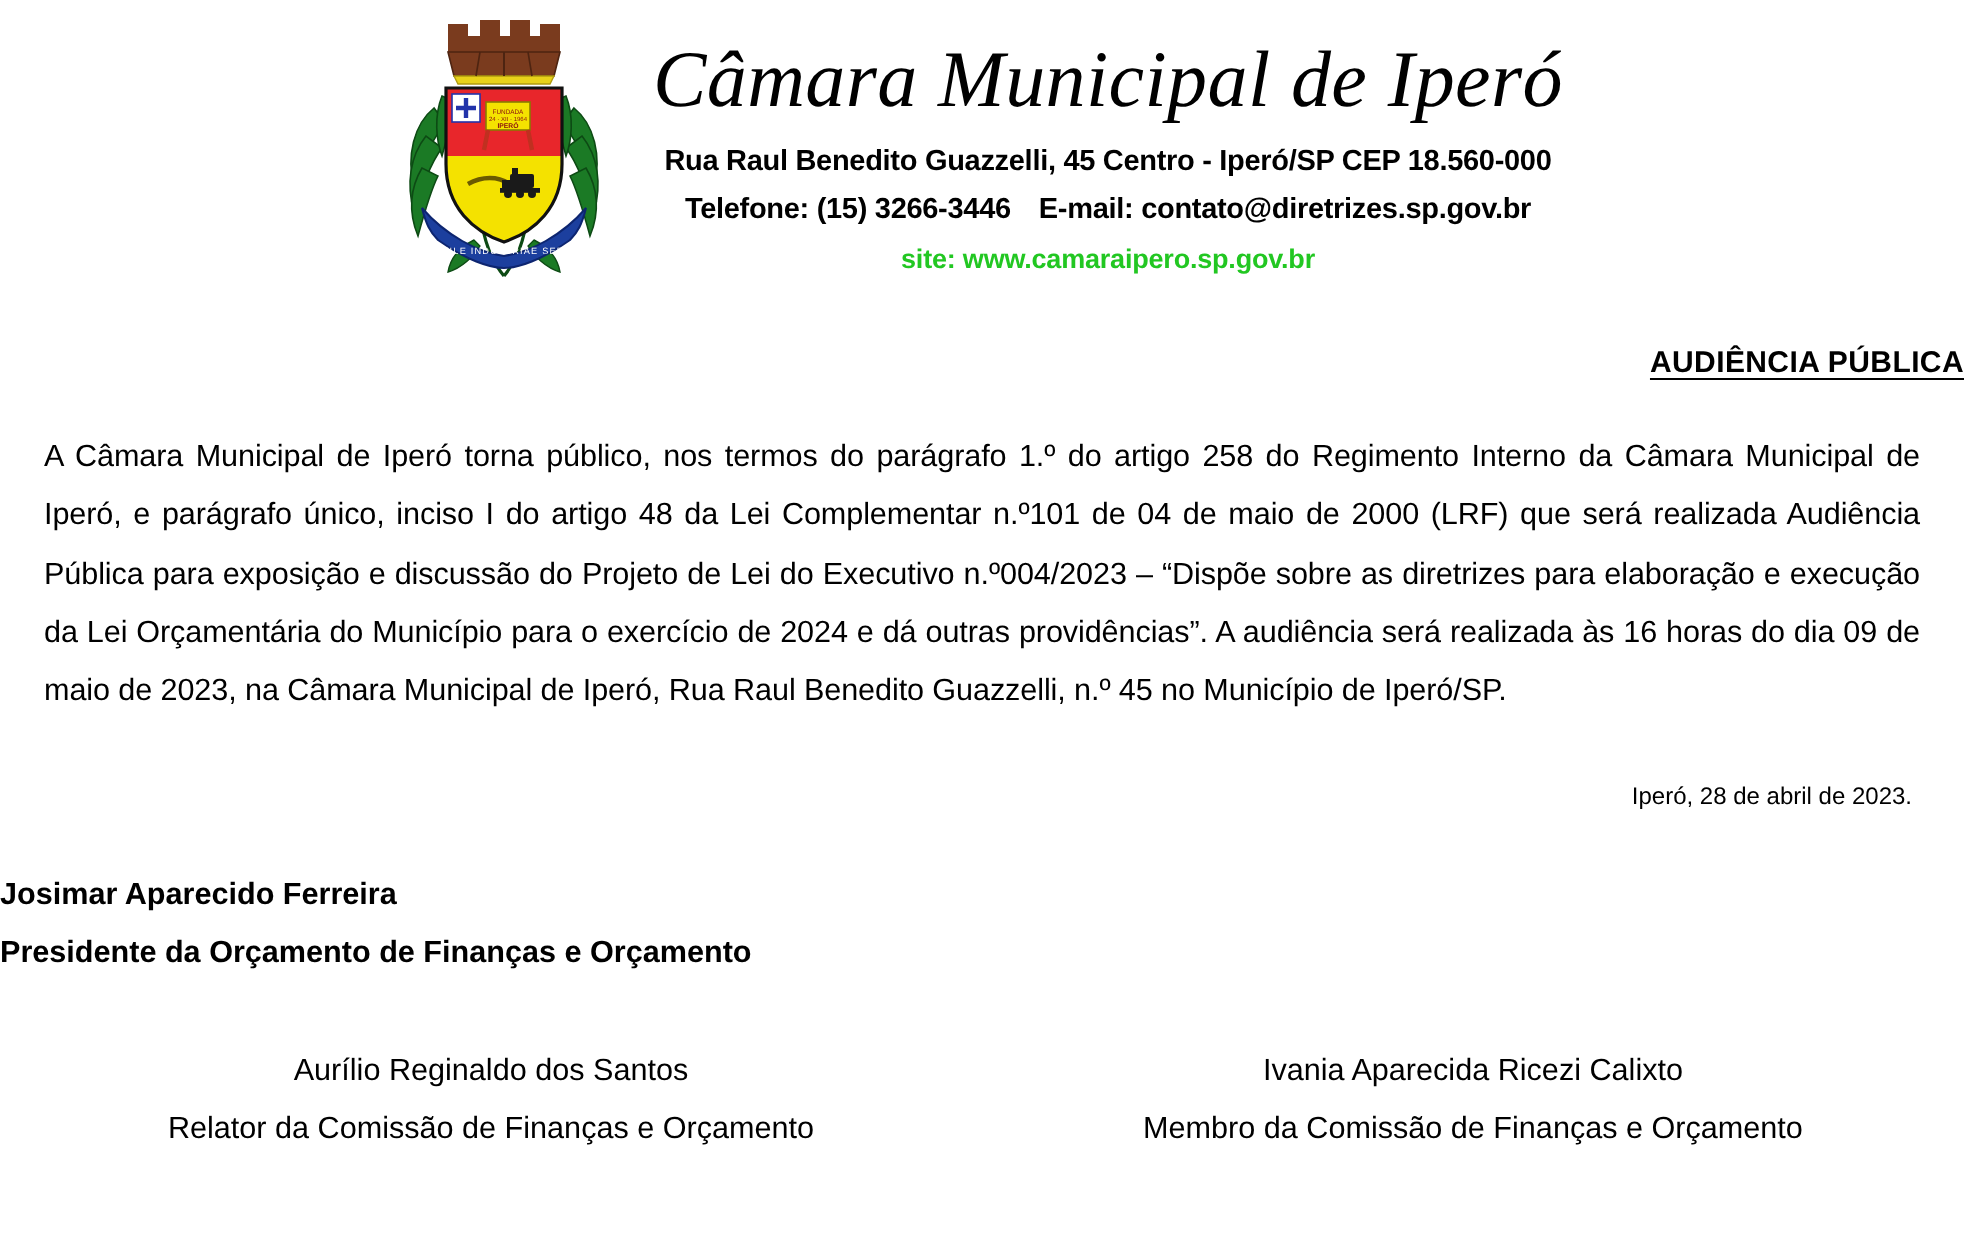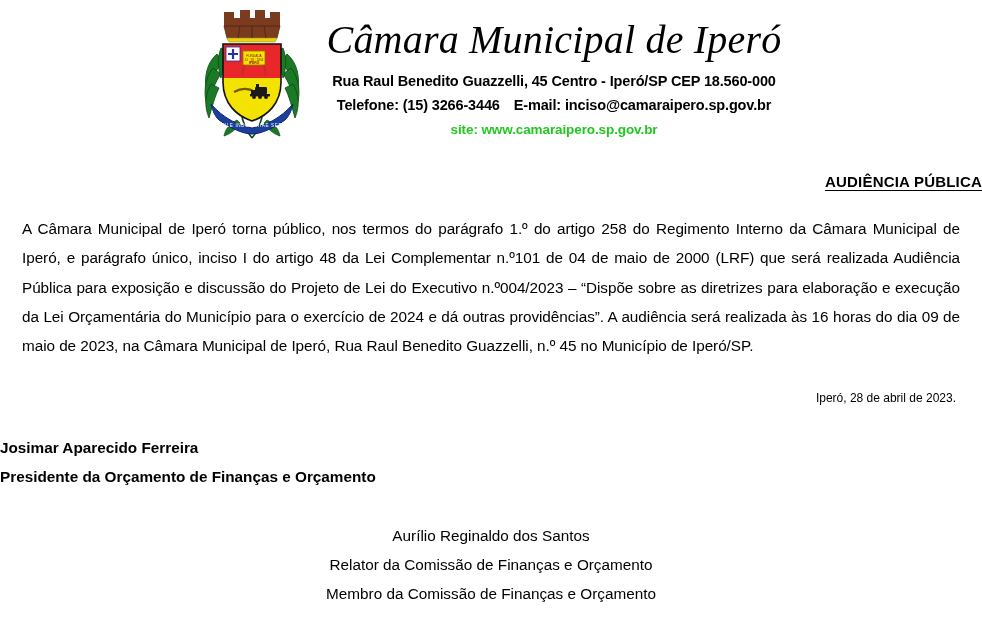--- a/index.html
+++ b/index.html
@@ -126,21 +126,21 @@
     font-size: 15.3px;
     line-height: 1.9;
   }
   .sig-role {
     font-size: 15.3px;
     line-height: 1.9;
   }
 
   .sig-row {
     display: flex;
-    flex-direction: column;
+    flex-direction: row;
     margin-top: 30px;
   }
   .sig-col {
     flex: 1 1 50%;
     text-align: center;
   }
 </style>
 </head>
 <body>
 
@@ -226,21 +226,21 @@
                    C98 104 96 108 92 112 C78 122 66 126 59 126
                    C52 126 40 122 26 112 C22 108 20 104 18 96 Z" fill="#1c3f9e" stroke="#0d2570" stroke-width="1"></path>
           <text x="59" y="119" font-family="'Liberation Sans',sans-serif" font-size="4.6" letter-spacing="0.6" text-anchor="middle" fill="#ffffff">UTILE INDUSTRIAE SERO</text>
         </g>
       </svg>
     </div>
 
     <div class="header-text">
       <div class="org-title">Câmara Municipal de Iperó</div>
       <div class="addr-line">Rua Raul Benedito Guazzelli, 45 Centro - Iperó/SP CEP 18.560-000</div>
-      <div class="contact-line"><span>Telefone: (15) 3266-3446</span><span class="contact-gap"></span><span>E-mail: inciso@camaraipero.sp.gov.br</span></div>
+      <div class="contact-line"><span>Telefone: (15) 3266-3446</span><span class="contact-gap"></span><span>E-mail: contato@diretrizes.sp.gov.br</span></div>
       <div class="site-line">site: www.camaraipero.sp.gov.br</div>
     </div>
 
   </div>
 
   <div class="doc-title">AUDIÊNCIA PÚBLICA</div>
 
   <div class="body-copy">A Câmara Municipal de Iperó torna público, nos termos do parágrafo 1.º do artigo 258 do Regimento Interno da Câmara Municipal de Iperó, e parágrafo único, inciso I do artigo 48 da Lei Complementar n.º101 de 04 de maio de 2000 (LRF) que será realizada Audiência Pública para exposição e discussão do Projeto de Lei do Executivo n.º004/2023 – “Dispõe sobre as diretrizes para elaboração e execução da Lei Orçamentária do Município para o exercício de 2024 e dá outras providências”. A audiência será realizada às 16 horas do dia 09 de maio de 2023, na Câmara Municipal de Iperó, Rua Raul Benedito Guazzelli, n.º 45 no Município de Iperó/SP.</div>
 
   <div class="date-line">Iperó, 28 de abril de 2023.</div>
@@ -249,17 +249,18 @@
     <div class="sig-name">Josimar Aparecido Ferreira</div>
     <div class="sig-role">Presidente da Orçamento de Finanças e Orçamento</div>
   </div>
 
   <div class="sig-row">
     <div class="sig-col">
       <div class="sig-name">Aurílio Reginaldo dos Santos</div>
       <div class="sig-role">Relator da Comissão de Finanças e Orçamento</div>
     </div>
     <div class="sig-col">
+      <div class="sig-name">Ivania Aparecida Ricezi Calixto</div>
       <div class="sig-role">Membro da Comissão de Finanças e Orçamento</div>
     </div>
   </div>
 
 </div>
 
 </body></html>

